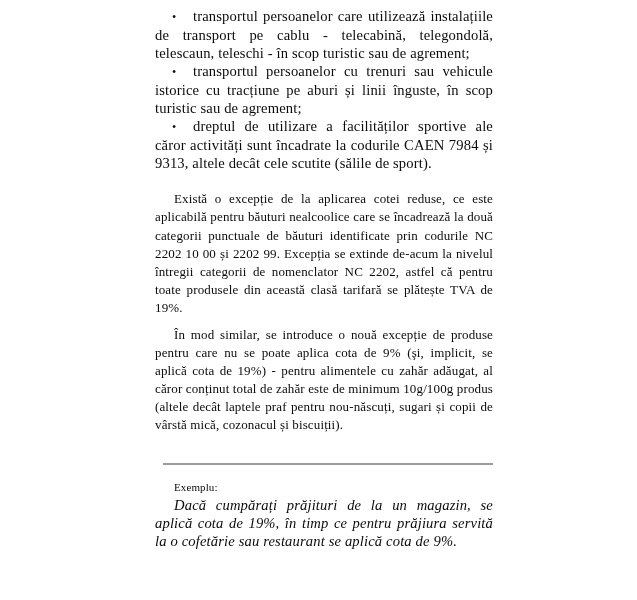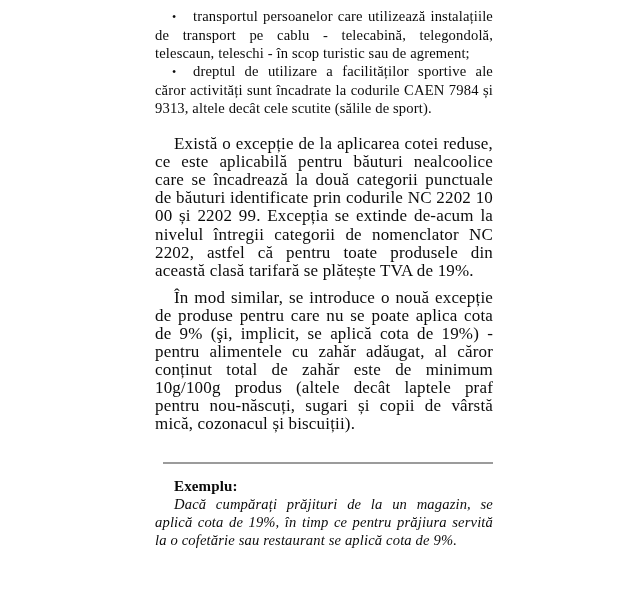--- a/index.html
+++ b/index.html
@@ -31,21 +31,21 @@
     position: absolute;
     left: 155px;
     top: 7px;
     width: 338px;
   }
 
   
 
   p {
     margin: 0;
-    font-size: 17px;
+    font-size: 13px;
     line-height: 18.05px;
     text-align: justify;
     text-justify: inter-word;
     letter-spacing: 0.01em;
   }
 
   .para {
     text-indent: 19px;
   }
 
@@ -87,25 +87,25 @@
   .italic-para {
     font-style: italic;
     text-indent: 19px;
     text-align: justify;
     text-justify: inter-word;
     font-size: 14.6px;
     line-height: 18.05px;
   }
 
   .example-heading {
-    font-weight: bold;
+    font-weight: normal;
     font-style: normal;
     text-align: left;
     text-indent: 19px;
-    font-size: 15px;
+    font-size: 11px;
     line-height: 18.05px;
   }
 
   
   .separator {
     position: absolute;
     left: 8px;
     width: 330px;
     height: 2px;
     background: #9b9b9b;
@@ -123,20 +123,21 @@
   }
 </style>
 </head>
 <body>
 
 <div class="page">
   <div class="content">
 
     <p class="bullet-item"><span class="bullet-glyph">•</span><span>transportul persoanelor care utilizează instalațiile de transport pe cablu - telecabină, telegondolă, telescaun, teleschi - în scop turistic sau de agrement;</span></p>
 
+    <p class="bullet-item"><span class="bullet-glyph">•</span><span>transportul persoanelor cu trenuri sau vehicule istorice cu tracțiune pe aburi și linii înguste, în scop turistic sau de agrement;</span></p>
 
     <p class="bullet-item"><span class="bullet-glyph">•</span><span>dreptul de utilizare a facilităților sportive ale căror activități sunt încadrate la codurile CAEN 7984 și 9313, altele decât cele scutite (sălile de sport).</span></p>
 
     <div class="spacer-line"></div>
 
 
 
 
     <p class="para">Există o excepție de la aplicarea cotei reduse, ce este aplicabilă pentru băuturi nealcoolice care se încadrează la două categorii punctuale de băuturi identificate prin codurile NC 2202 10 00 și 2202 99. Excepția se extinde de-acum la nivelul întregii categorii de nomenclator NC 2202, astfel că pentru toate produsele din această clasă tarifară se plătește TVA de 19%.</p>
 

